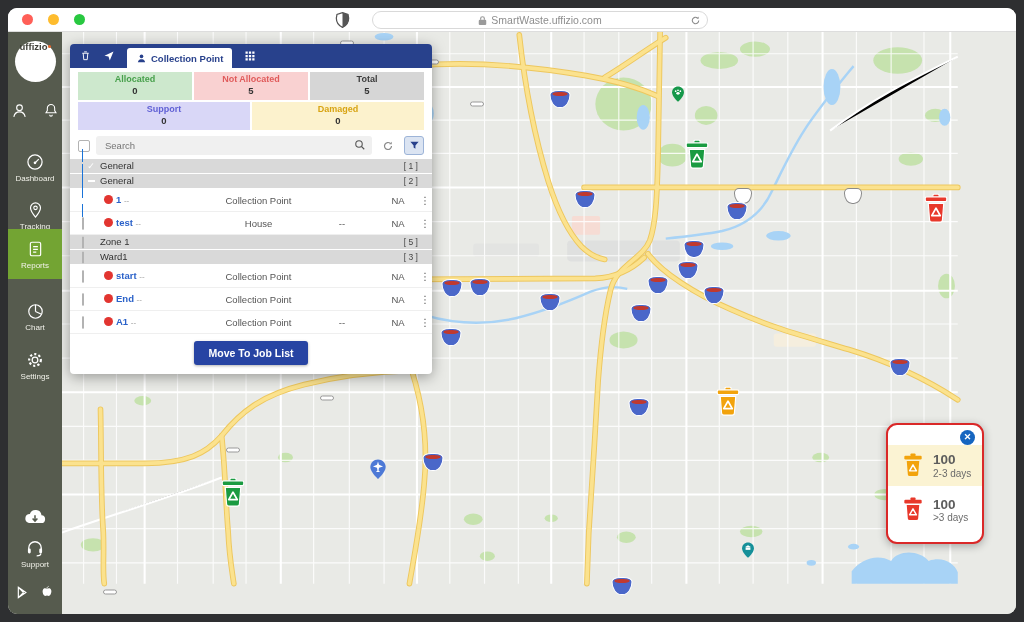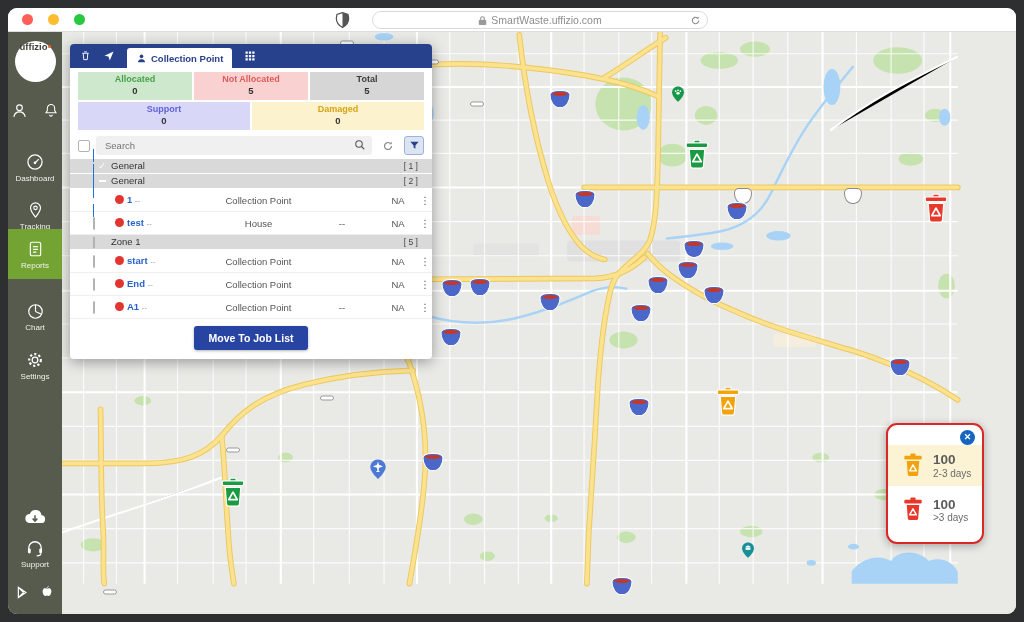--- a/index.html
+++ b/index.html
@@ -104,21 +104,21 @@
   .thead { display:flex; align-items:center; height:14px; font-size:9.5px; font-weight:bold; color:#444;
     padding-left:6px; border-bottom:1px solid #e6e6e6; }
   .c-cb{ width:18px; flex:none; } .c-dot{ width:16px; flex:none; text-align:center; }
   .c-name{ flex:1; min-width:0; } .c-type{ width:95px; flex:none; text-align:center; }
   .c-loc{ width:72px; flex:none; text-align:center; } .c-status{ width:40px; flex:none; text-align:center; }
   .c-menu{ width:14px; flex:none; text-align:center; }
   .thead .c-name{ text-align:center; }
 
   .rows {}
   .row { display:flex; align-items:center; height:23px; background:#fff; border-bottom:1px solid #efefef;
-    font-size:9.5px; color:#555; padding-left:23px; }
+    font-size:9.5px; color:#555; padding-left:12px; }
   .row.group { height:15px; background:#d9d9d9; border-bottom:1px solid #fff; color:#333; }
   .row.group .c-name { font-size:9px; }
   .row .c-count { margin-left:auto; padding-right:14px; font-size:8.5px; color:#444; }
   .dot { display:inline-block; width:9px; height:9px; border-radius:50%; background:#e23530; }
   .nm { color:#2b62c9; font-weight:bold; font-size:9.5px; line-height:1.1; }
   .row.group .nm { color:#333; font-weight:normal; }
   .sub { color:#999; font-size:8px; line-height:1.1; }
   .kebab { color:#555; font-size:10px; }
 
   .panel-foot { padding:7px 0 9px; text-align:center; }
@@ -607,20 +607,30 @@
           <div class="row group">
             <span class="c-cb"><span class="cb" data-state="unchecked"></span></span>
 
             <span class="c-name">
               <span class="nm">Zone 1</span>
               <span class="sub"></span>
             </span>
 
             <span class="c-count">[ 5 ]</span>
           </div>
+          <div class="row group">
+            <span class="c-cb"><span class="cb" data-state="unchecked"></span></span>
+
+            <span class="c-name">
+              <span class="nm">Ward1</span>
+              <span class="sub"></span>
+            </span>
+
+            <span class="c-count">[ 3 ]</span>
+          </div>
           <div class="row item">
             <span class="c-cb"><span class="cb" data-state="unchecked"></span></span>
             <span class="c-dot"><span class="dot"></span></span>
             <span class="c-name">
               <span class="nm">start</span>
               <span class="sub">--</span>
             </span>
             <span class="c-type">Collection Point</span>
             <span class="c-loc"></span>
             <span class="c-status">NA</span>

